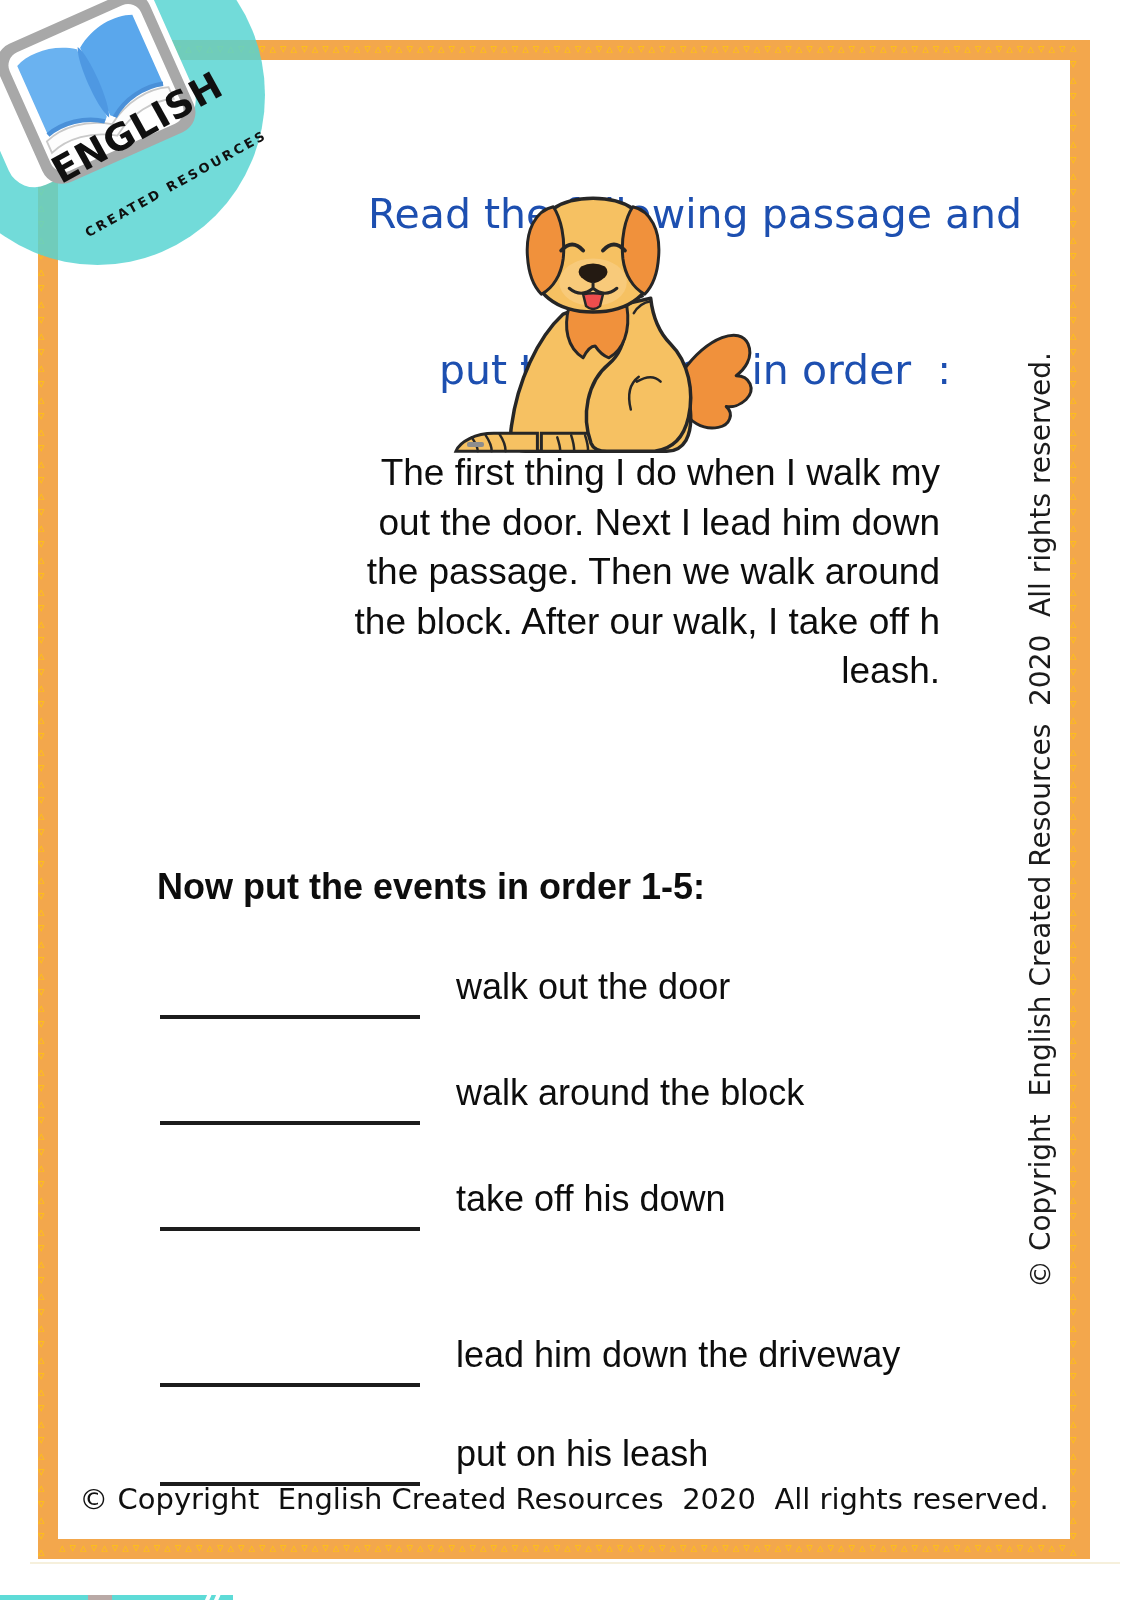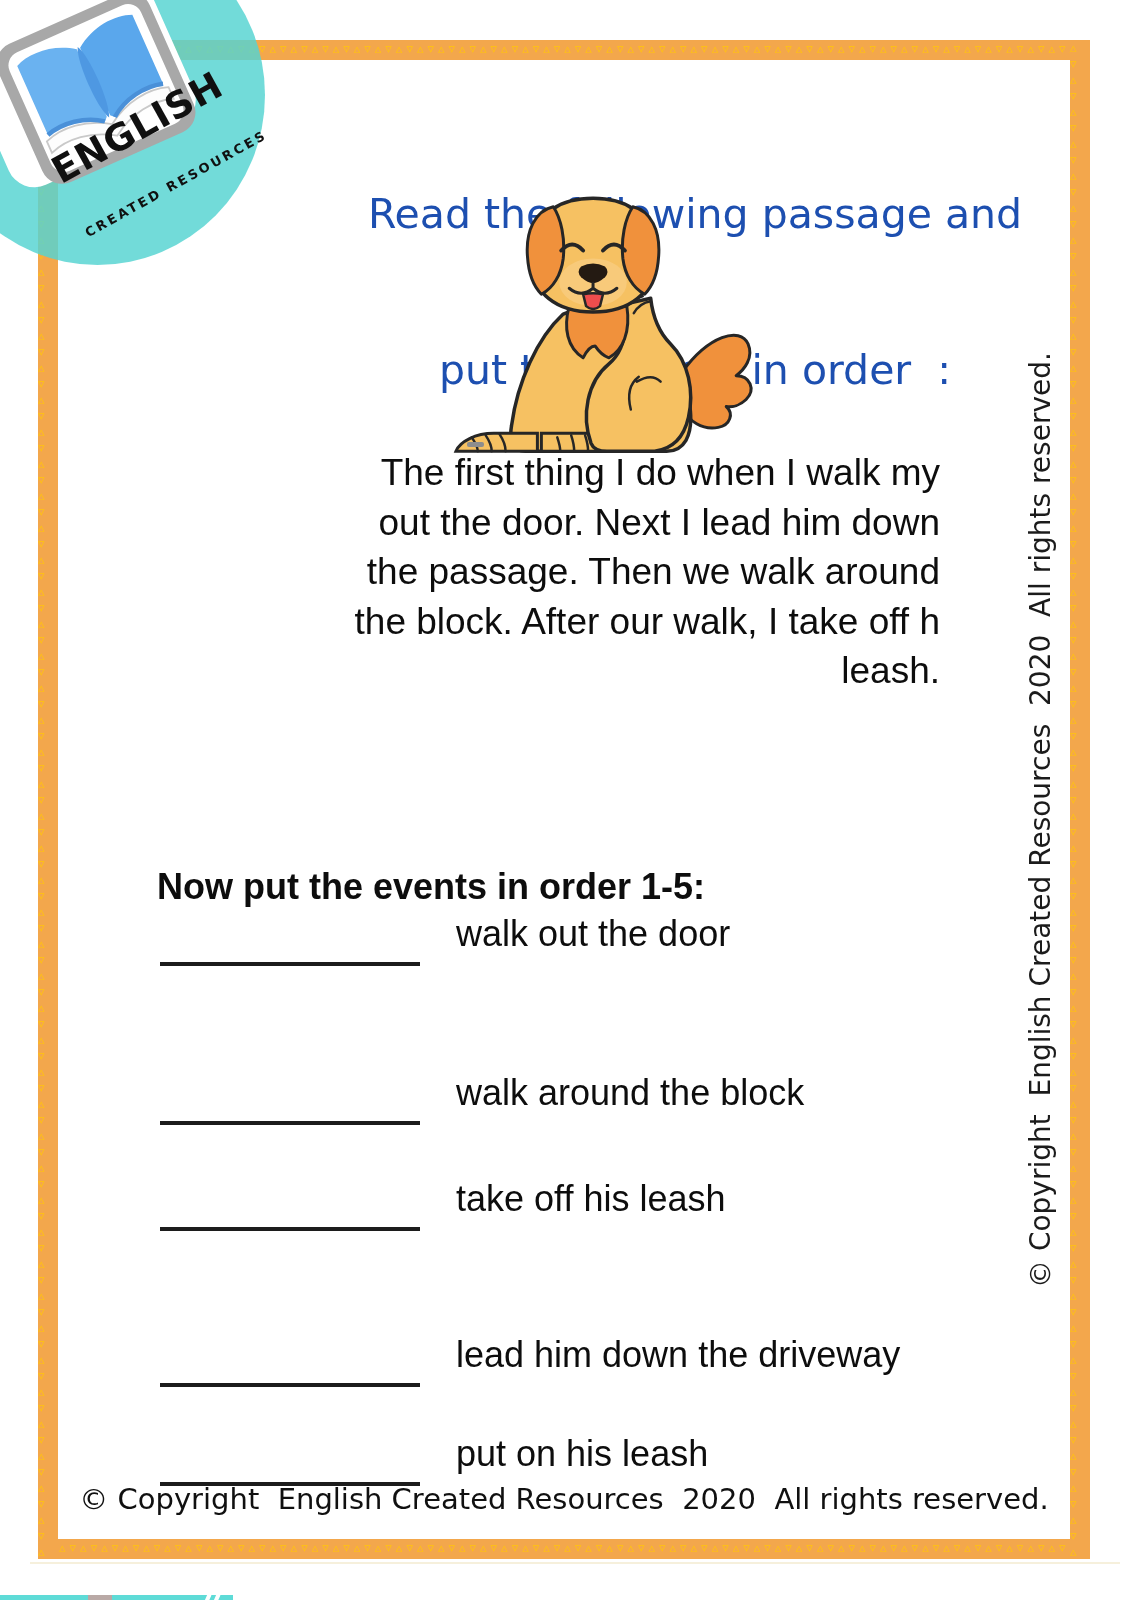--- a/index.html
+++ b/index.html
@@ -106,31 +106,31 @@
   <div class="passage">
     <div>The first thing I do when I walk my</div>
     <div>out the door. Next I lead him down</div>
     <div>the passage. Then we walk around</div>
     <div>the block. After our walk, I take off h</div>
     <div>leash.</div>
   </div>
 
   <div class="prompt">Now put the events in order 1-5:</div>
 
-  <div class="row" style="top:914px">
+  <div class="row" style="top:967px">
     <span class="blank"></span>
     <span class="evt">walk out the door</span>
   </div>
   <div class="row" style="top:1073px">
     <span class="blank"></span>
     <span class="evt">walk around the block</span>
   </div>
   <div class="row" style="top:1179px">
     <span class="blank"></span>
-    <span class="evt">take off his leash</span>
+    <span class="evt">take off his down</span>
   </div>
   <div class="row" style="top:1335px">
     <span class="blank"></span>
     <span class="evt">lead him down the driveway</span>
   </div>
   <div class="row" style="top:1434px">
     <span class="blank"></span>
     <span class="evt">put on his leash</span>
   </div>
 

